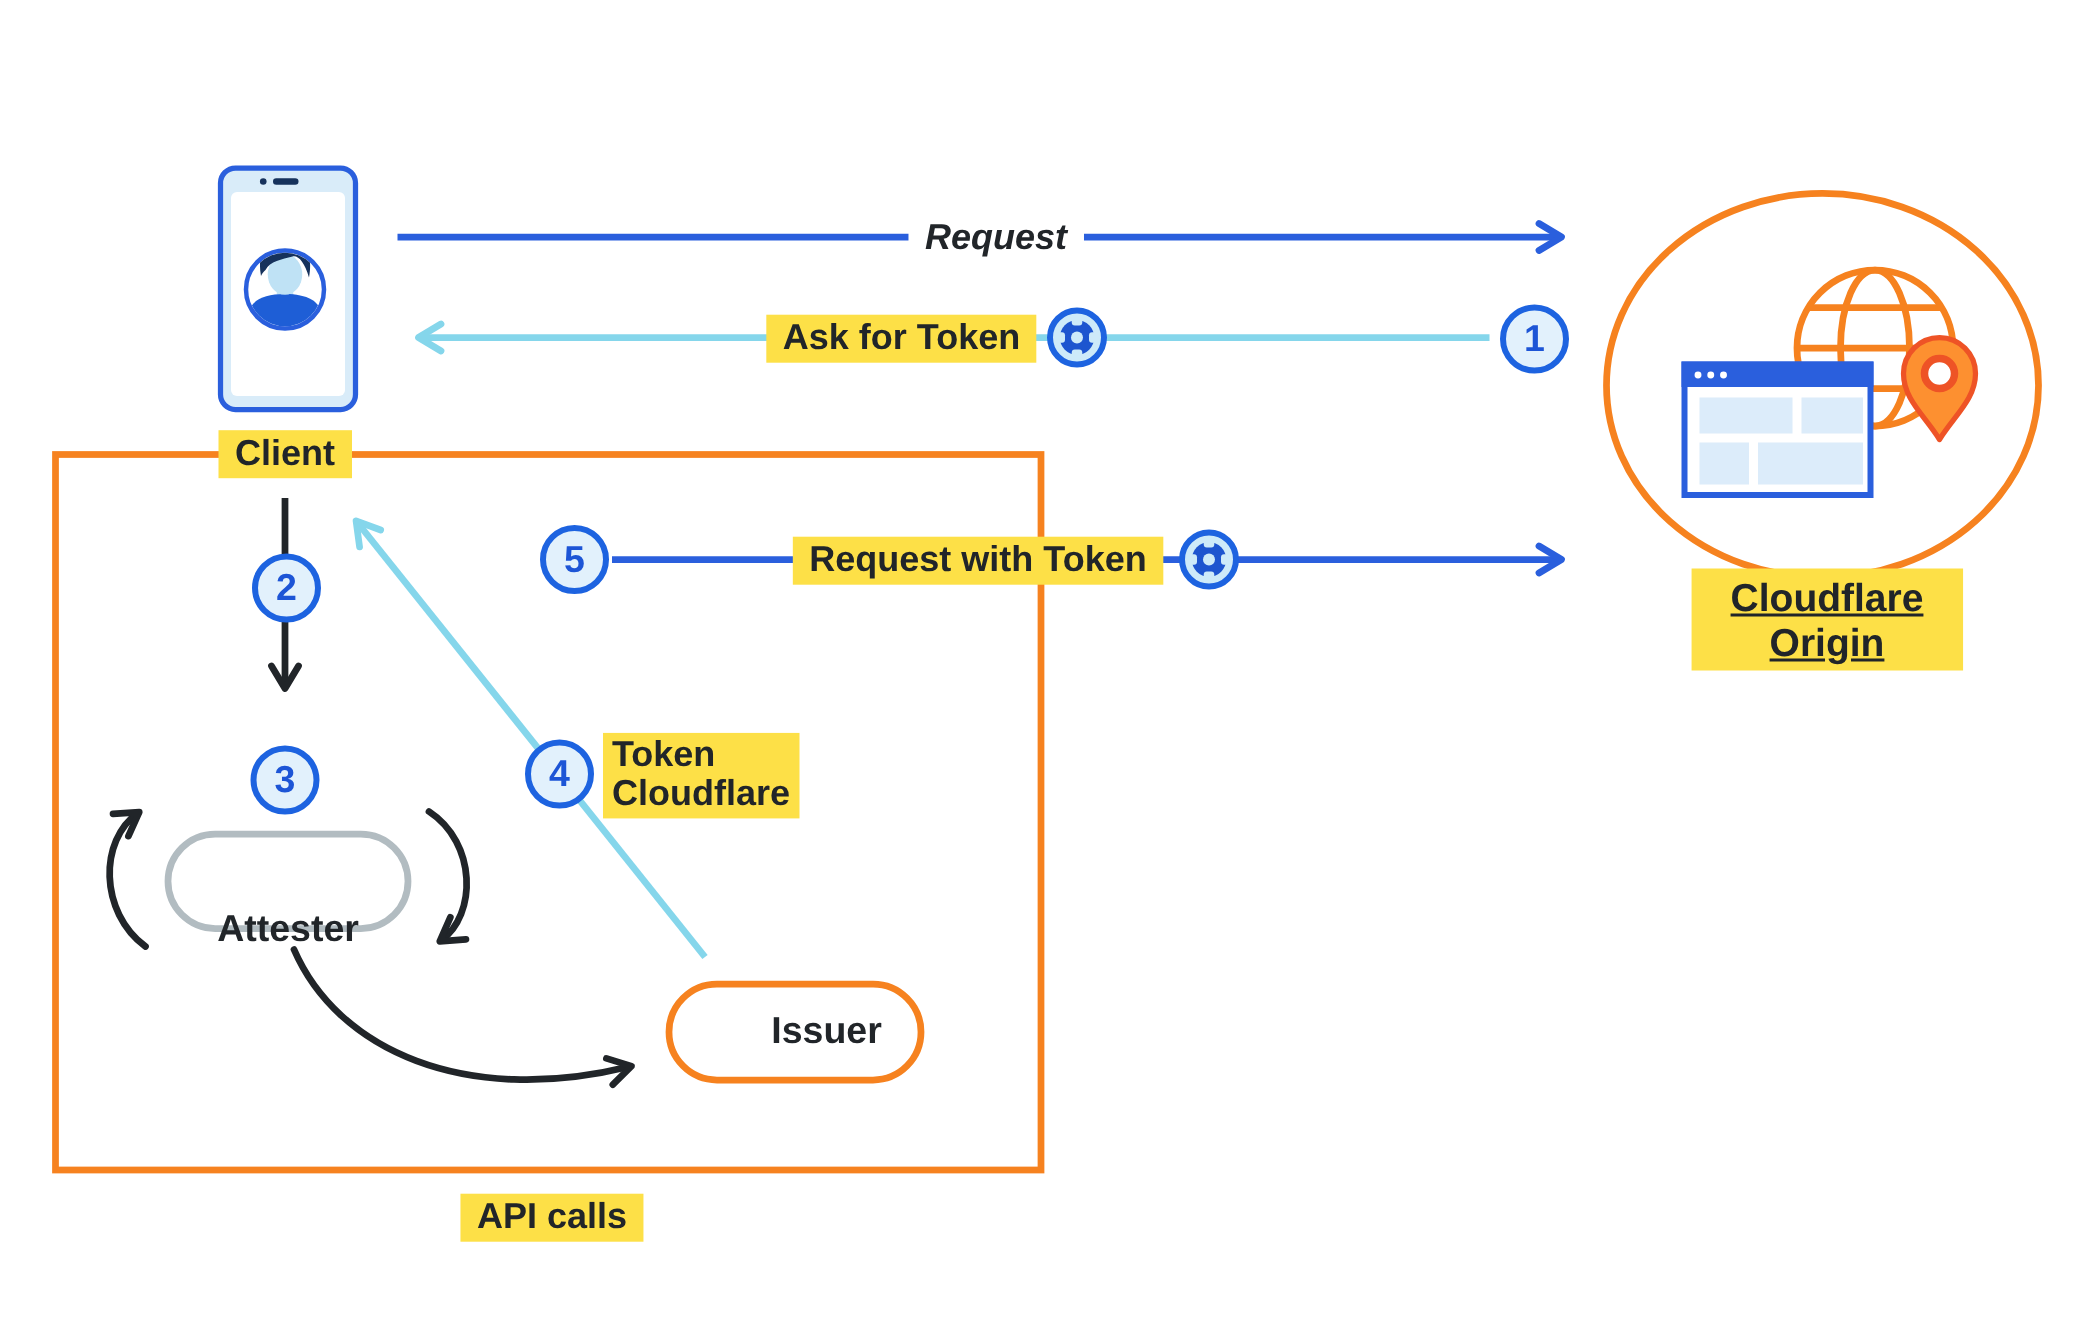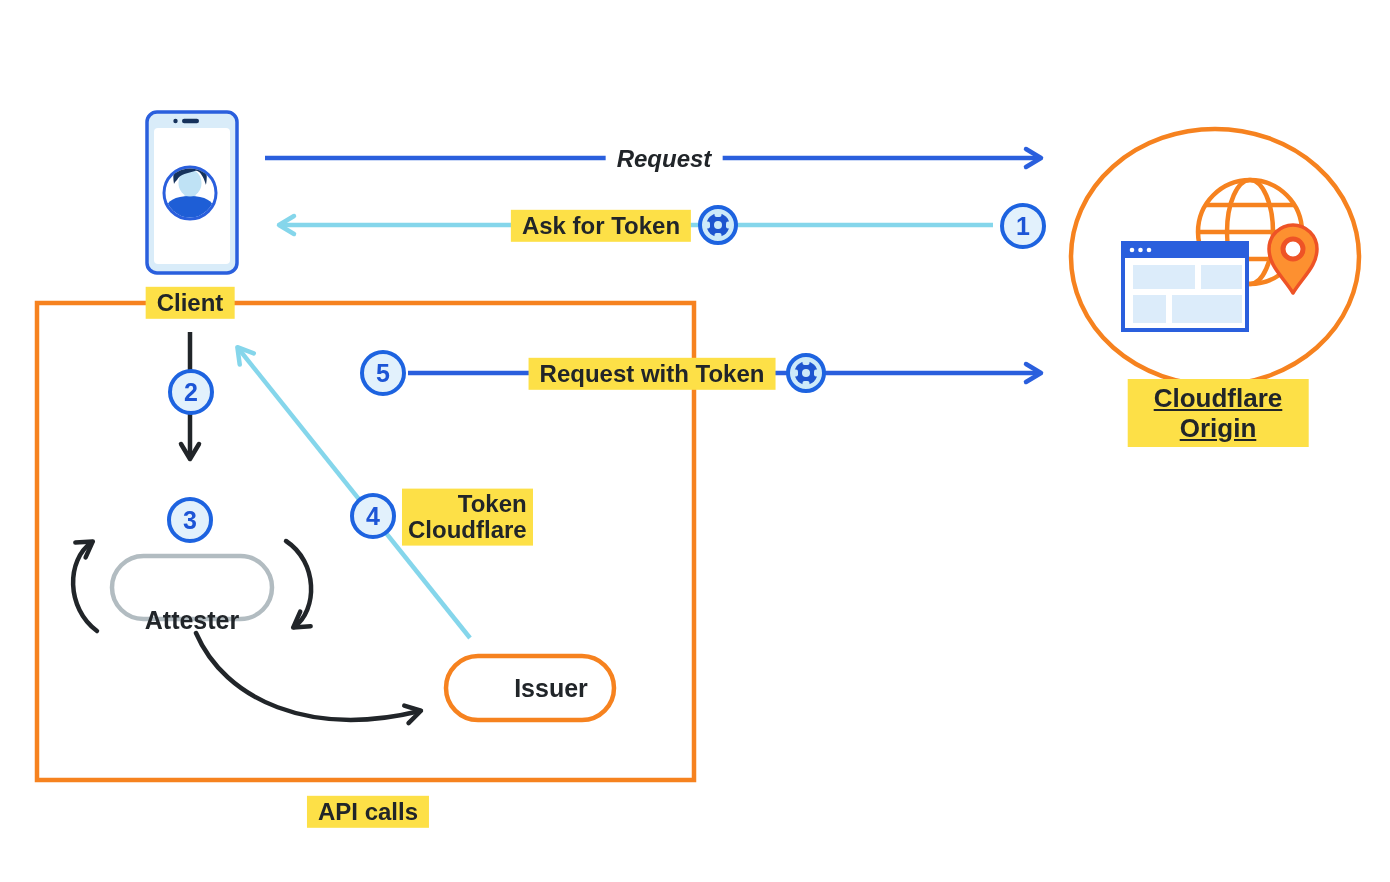--- a/index.html
+++ b/index.html
@@ -8,21 +8,21 @@
     font-family:"Liberation Sans", sans-serif;color:var(--ink,#212529);
   }
   .layer{position:absolute;left:0;top:0;}
   .lbl{
     position:absolute;transform:translate(-50%,-50%);
     font-weight:bold;font-size:24px;color:var(--ink);
     background:#fde047;padding:3px 11px;white-space:nowrap;line-height:1.1;
   }
   .lbl.nobg{background:transparent;font-style:italic;}
   .lbl.twoline{text-align:center;font-size:26px;line-height:30px;padding:4px 26px;text-decoration:underline;}
-  .lbl.leftal{transform:translate(0,-50%);text-align:right;padding:2px 6px;}
+  .lbl.leftal{transform:translate(0,-50%);text-align:left;padding:2px 6px;}
   .pill-text{position:absolute;transform:translate(-50%,-50%);font-weight:bold;font-size:25px;color:var(--ink);white-space:nowrap;background:transparent;}
   .step{
     position:absolute;width:38px;height:38px;border-radius:50%;
     border:4px solid var(--circle_border);background:var(--circle_fill);
     color:var(--digit);font-size:25px;font-weight:bold;
     display:flex;align-items:center;justify-content:center;
     transform:translate(-50%,-50%);
   }
   .tok{position:absolute;width:42px;height:42px;transform:translate(-50%,-50%);}
 </style>

